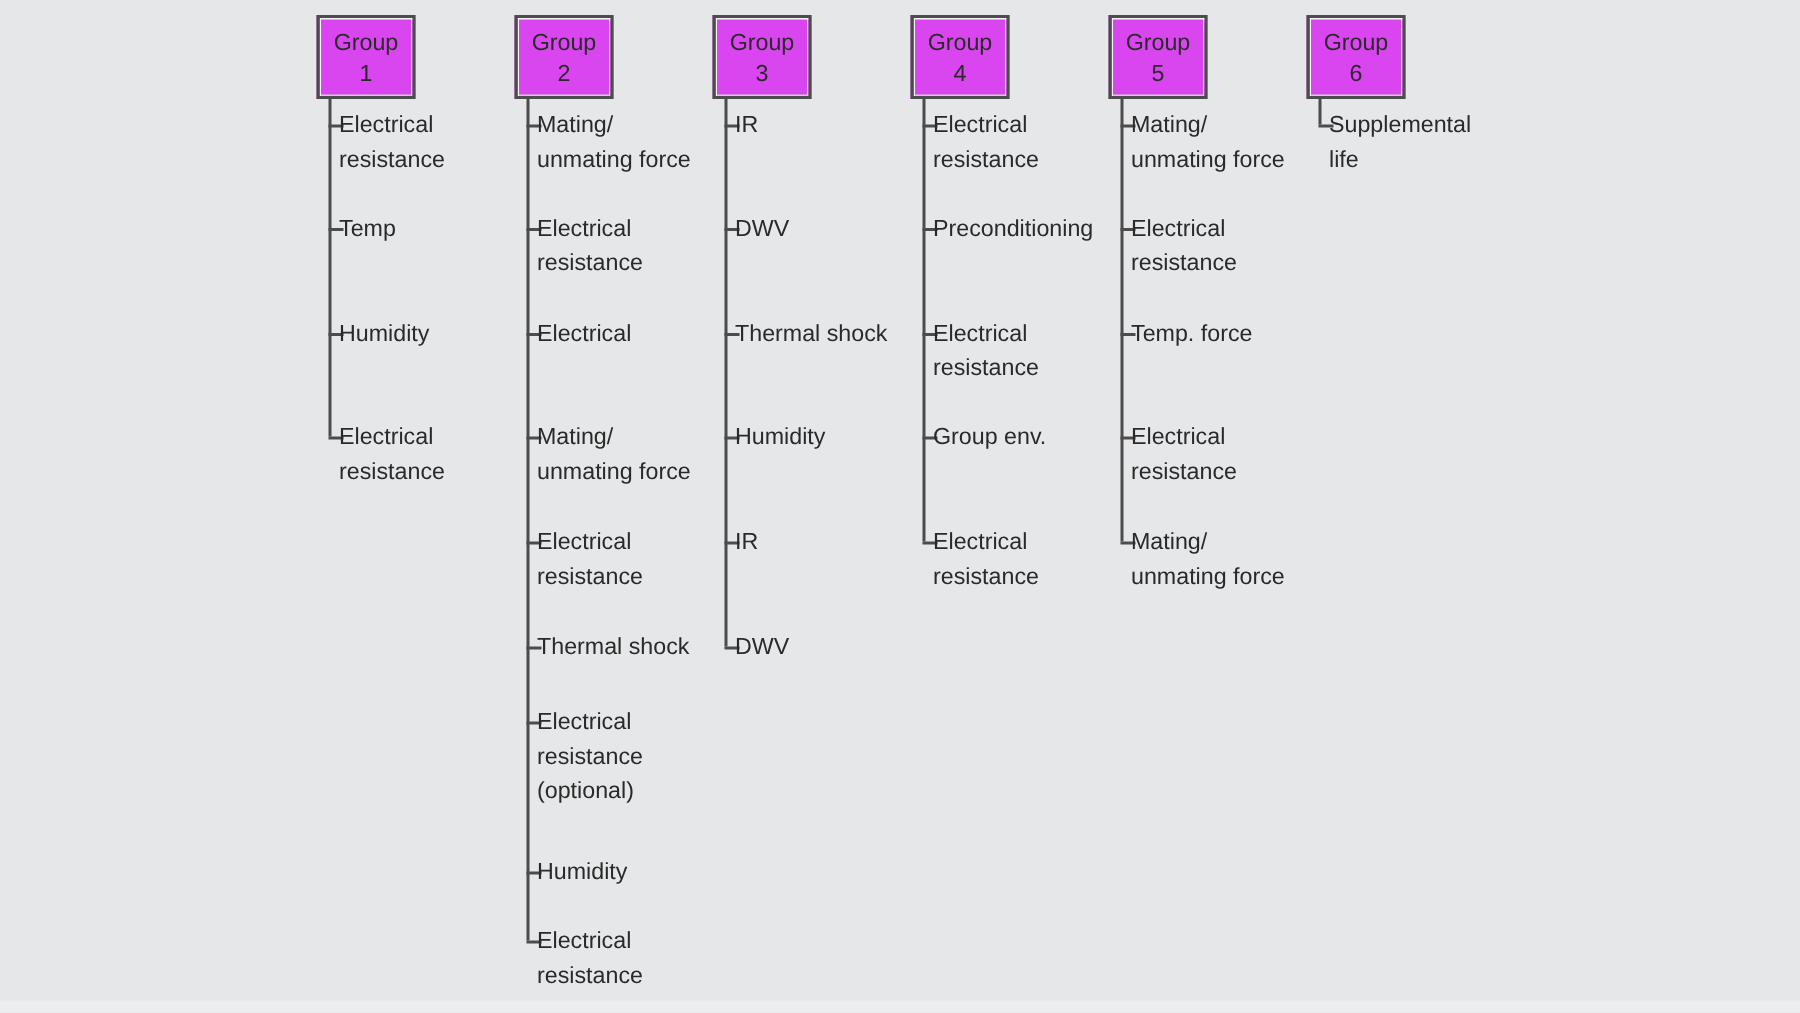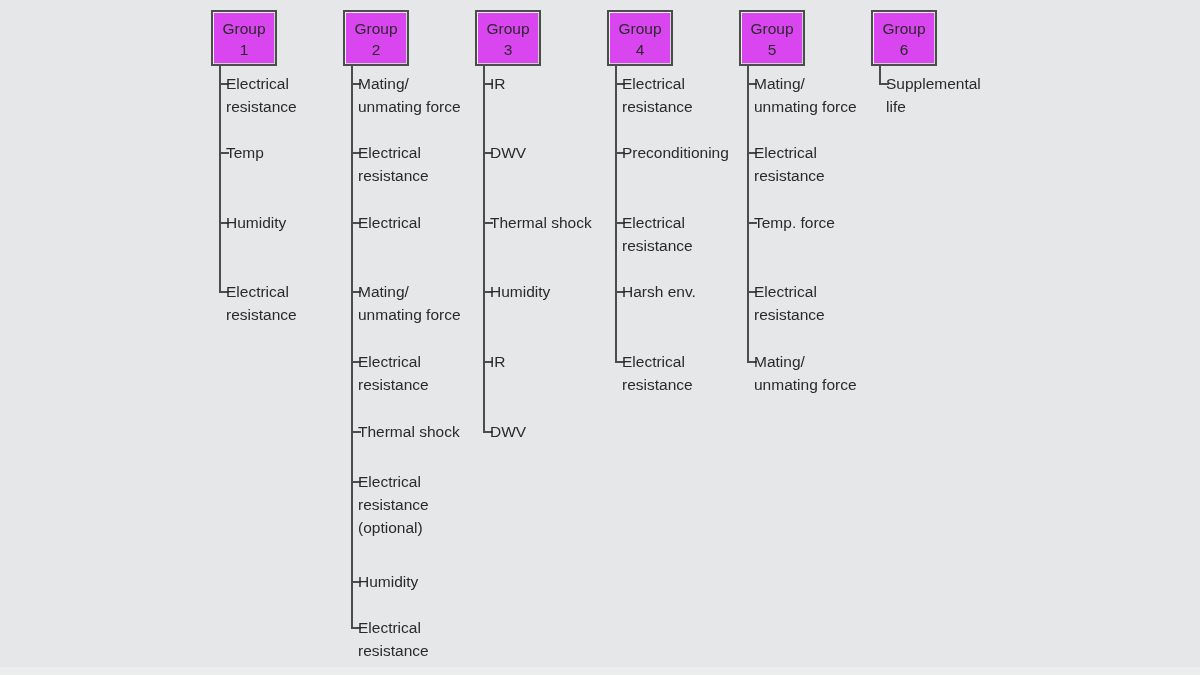--- a/index.html
+++ b/index.html
@@ -203,21 +203,21 @@
         <div class="tick"></div>
         <div class="node-label">Preconditioning</div>
       </div>
       <div class="node" style="left: 8px; top: 222px;">
         <div class="tick"></div>
         <div class="node-label">Electrical
 resistance</div>
       </div>
       <div class="node" style="left: 8px; top: 291px;">
         <div class="tick"></div>
-        <div class="node-label">Harsh env.</div>
+        <div class="node-label">Group env.</div>
       </div>
       <div class="node" style="left: 8px; top: 361px;">
         <div class="tick"></div>
         <div class="node-label">Electrical
 resistance</div>
       </div>
     </div>
     <div class="group-col" style="left: 739px;">
       <div class="group-box">
         <span class="gline">Group</span>

